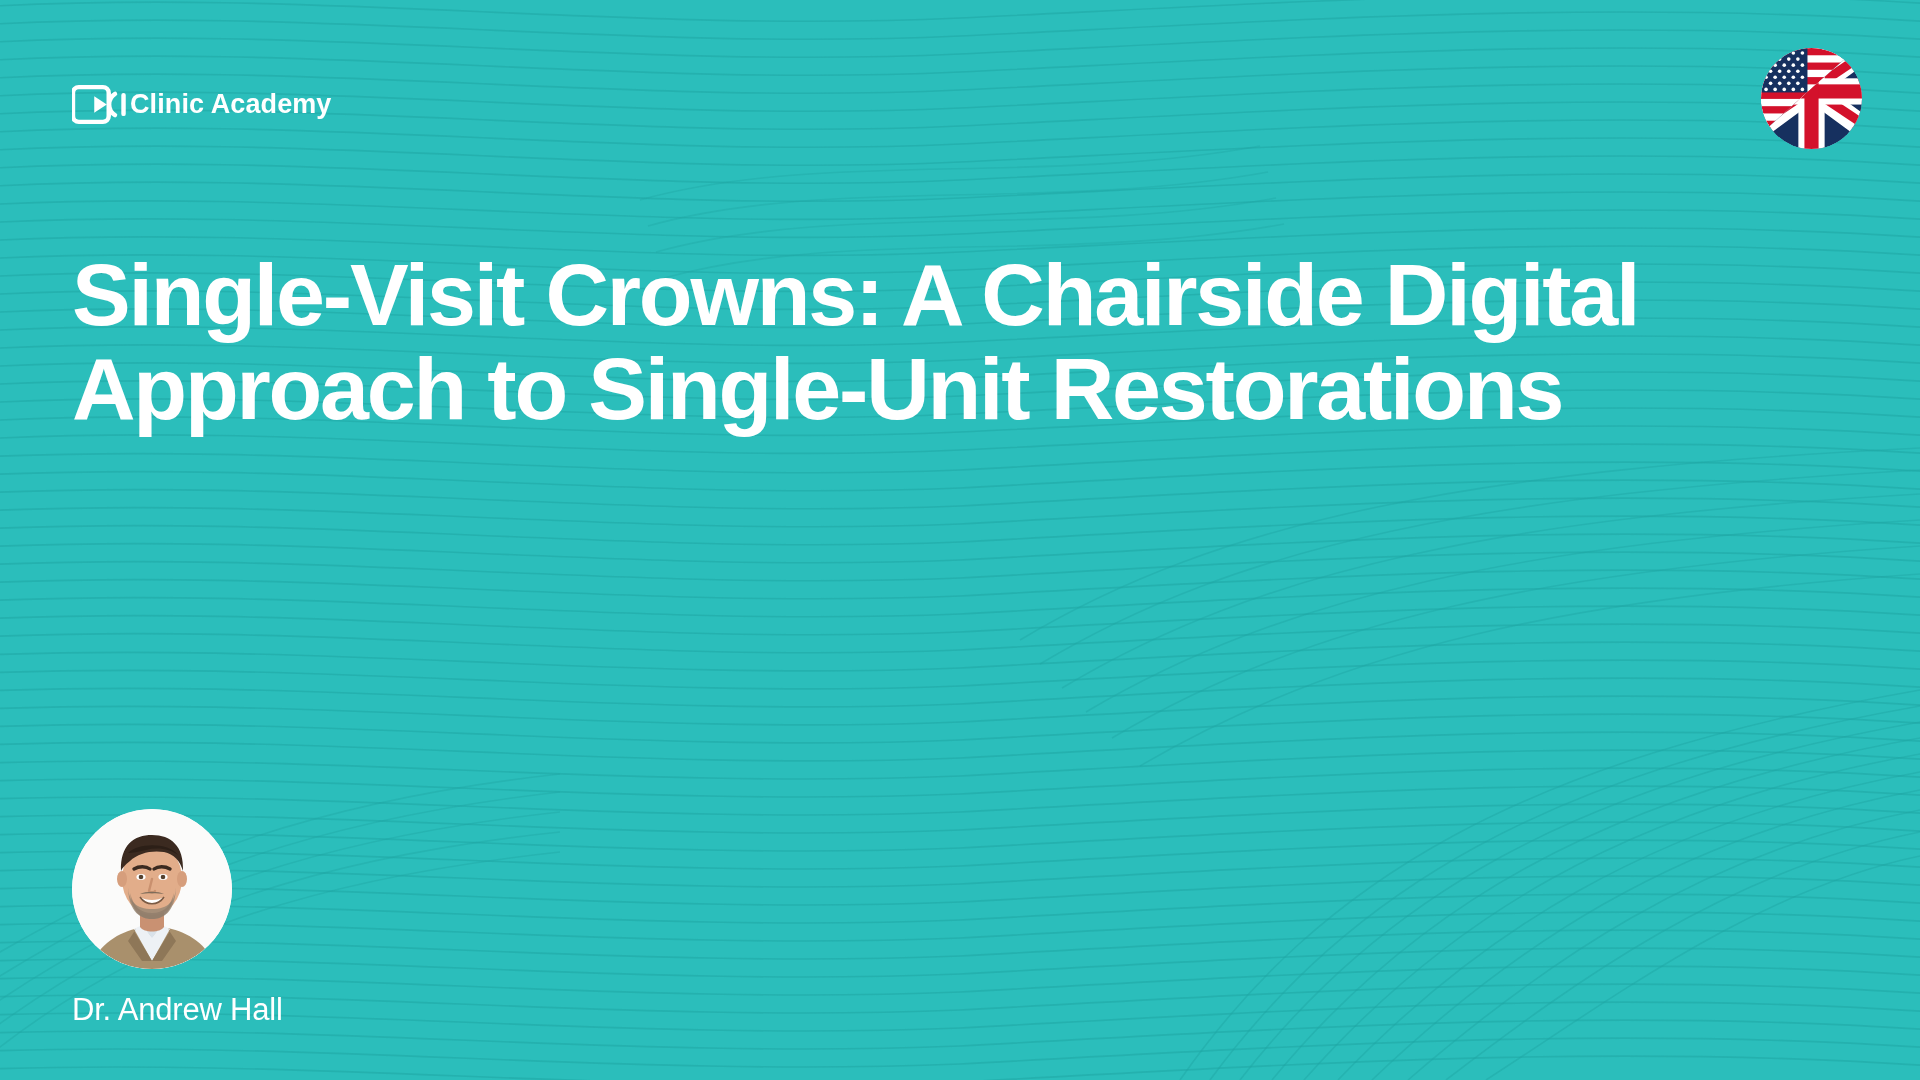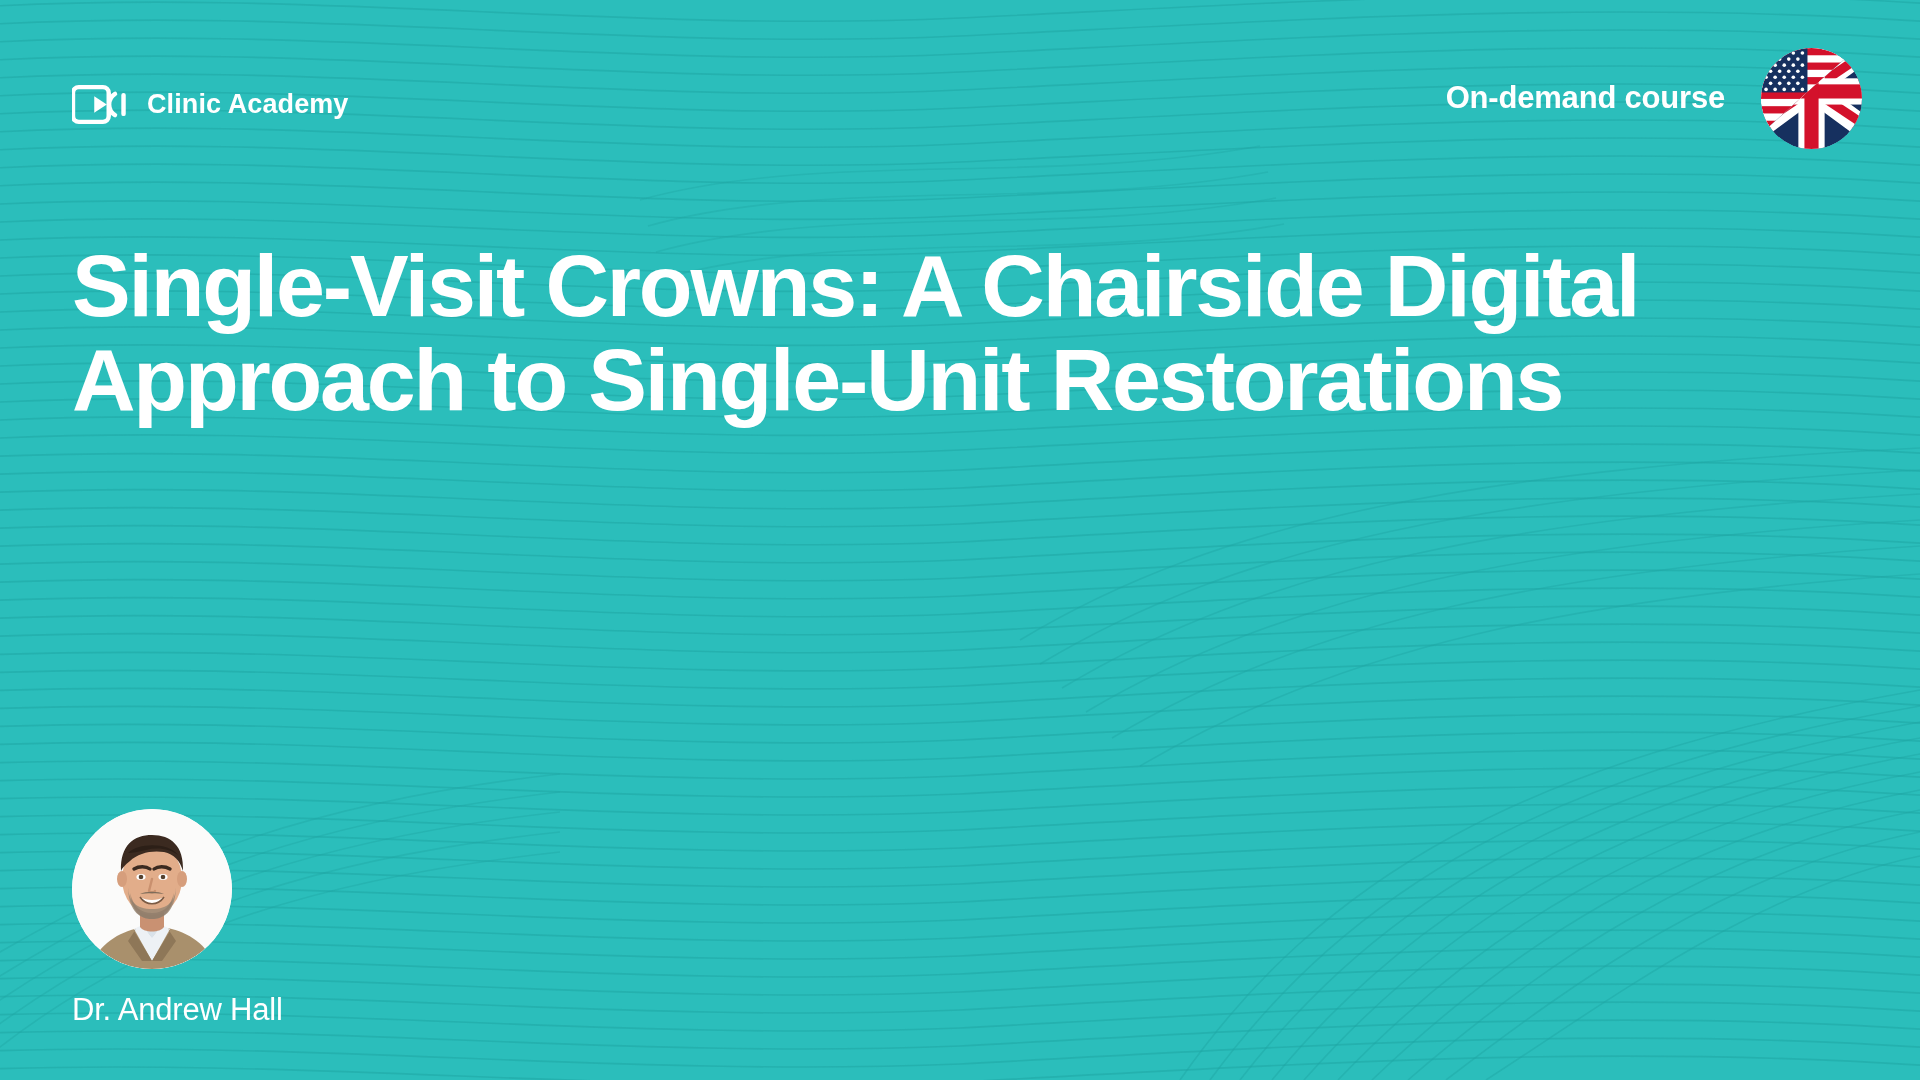--- a/index.html
+++ b/index.html
@@ -44,21 +44,21 @@
     display: flex;
     align-items: center;
     justify-content: space-between;
     padding: 0 58px 0 72px;
     box-sizing: border-box;
   }
 
   .brand {
     display: flex;
     align-items: center;
-    gap: 17px;
+    gap: 0;
     margin-top: 12px;
   }
   .brand-mark {
     width: 58px;
     height: 45px;
     display: block;
     flex: none;
   }
   .brand-name {
     color: #ffffff;
@@ -104,21 +104,21 @@
     height: 101px;
     border-radius: 50%;
     overflow: hidden;
     flex: none;
     display: block;
   }
 
   
   .title-block {
     position: absolute;
-    top: 239px;
+    top: 248px;
     left: 72px;
     right: 72px;
   }
   .course-title {
     margin: 0;
     color: #ffffff;
     font-size: 88px;
     line-height: 1.07;
     font-weight: 700;
     letter-spacing: -2.2px;
@@ -268,21 +268,20 @@
       <svg class="brand-mark" viewBox="0 0 60 46" aria-hidden="true">
         <path d="M7 5 H32 A6 6 0 0 1 38 11 V35 A6 6 0 0 1 32 41 H7 A6 6 0 0 1 1 35 V11 A6 6 0 0 1 7 5 Z" fill="none" stroke="#ffffff" stroke-width="4.6" stroke-linecap="round"></path>
         <path d="M36 23 L23 14.5 V31.5 Z" fill="#ffffff"></path>
         <path d="M44.5 12 A13 13 0 0 0 44.5 34" fill="none" stroke="#ffffff" stroke-width="4.6" stroke-linecap="round"></path>
         <rect x="51" y="11" width="4.6" height="24" rx="2.3" fill="#ffffff"></rect>
       </svg>
       <span class="brand-name">Clinic Academy</span>
     </div>
 
     <div class="header-right">
-      <span class="course-type">On-demand course</span>
 
 
       <svg class="flag-badge" viewBox="0 0 100 100" aria-hidden="true">
         <defs>
           <clipPath id="flagcircle">
               <circle cx="50" cy="50" r="50"></circle>
             </clipPath>
         </defs>
         <g clip-path="url(#flagcircle)">
 

